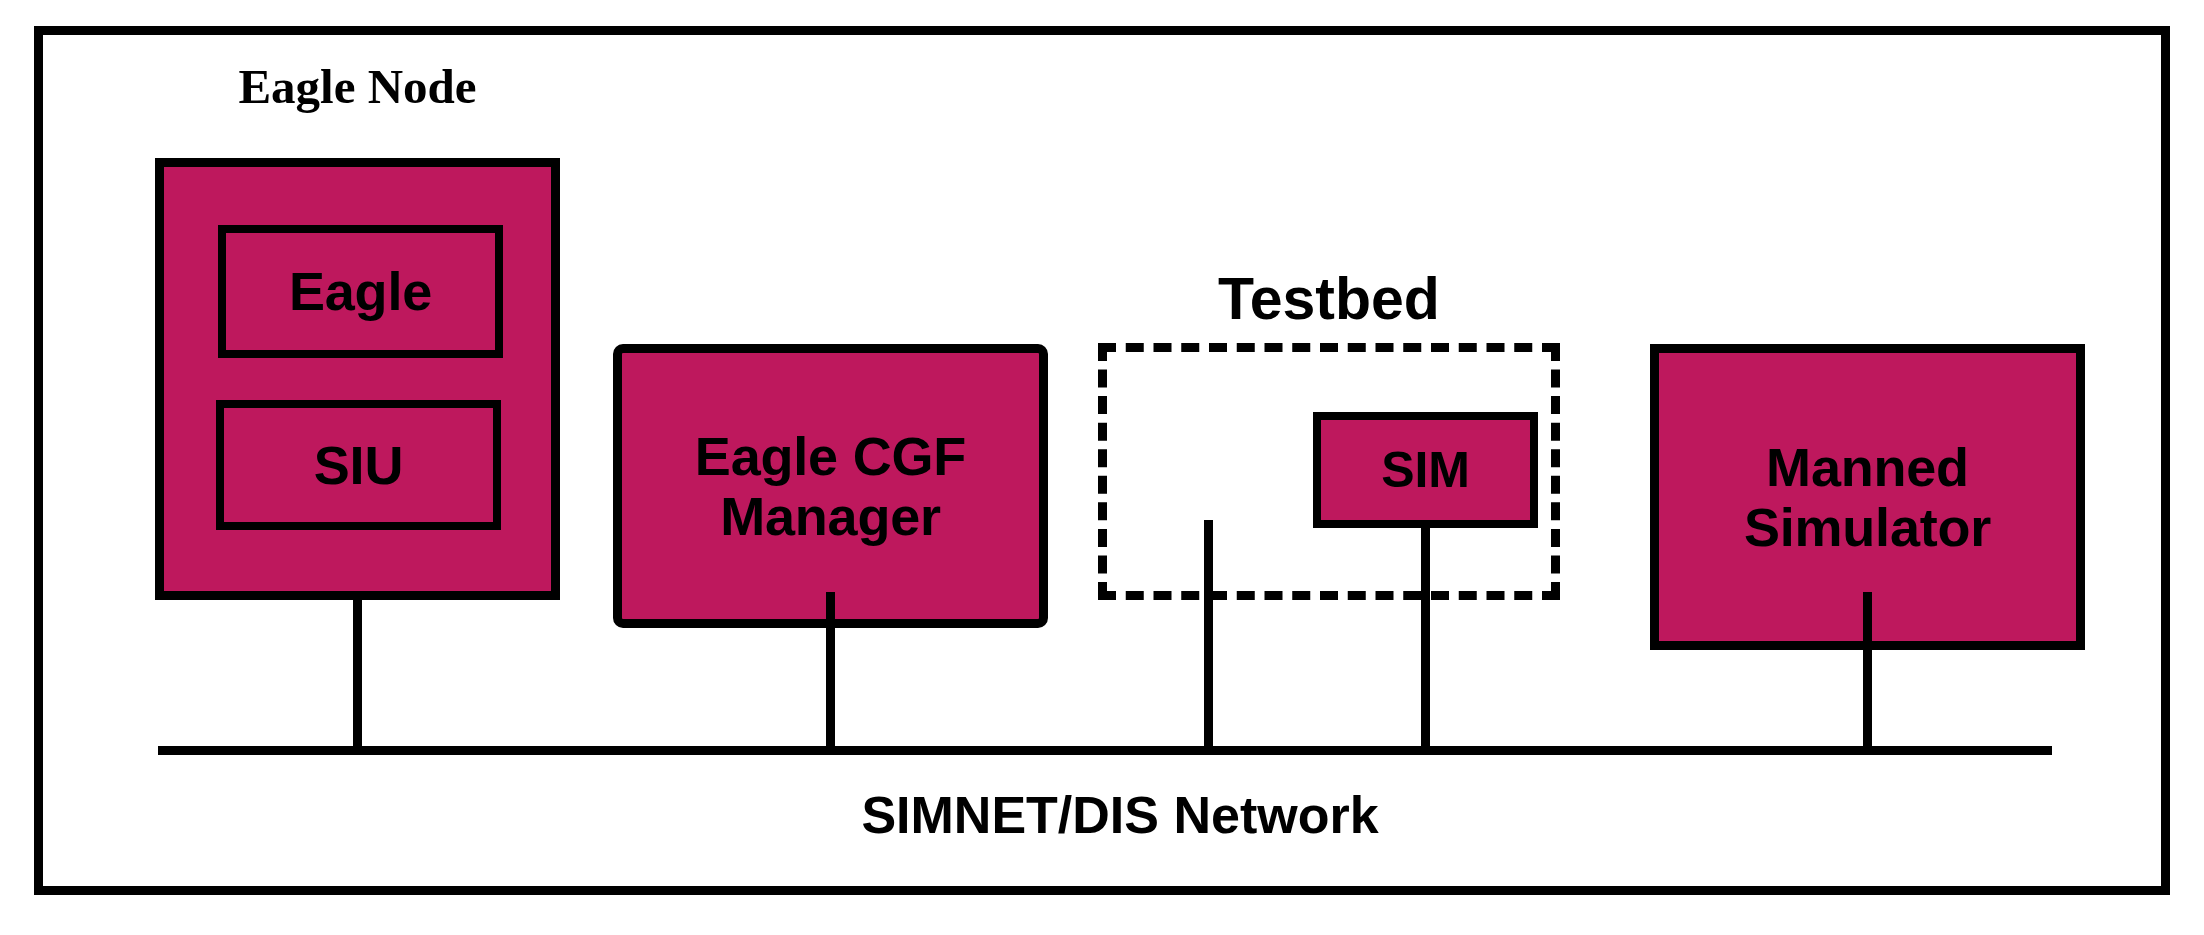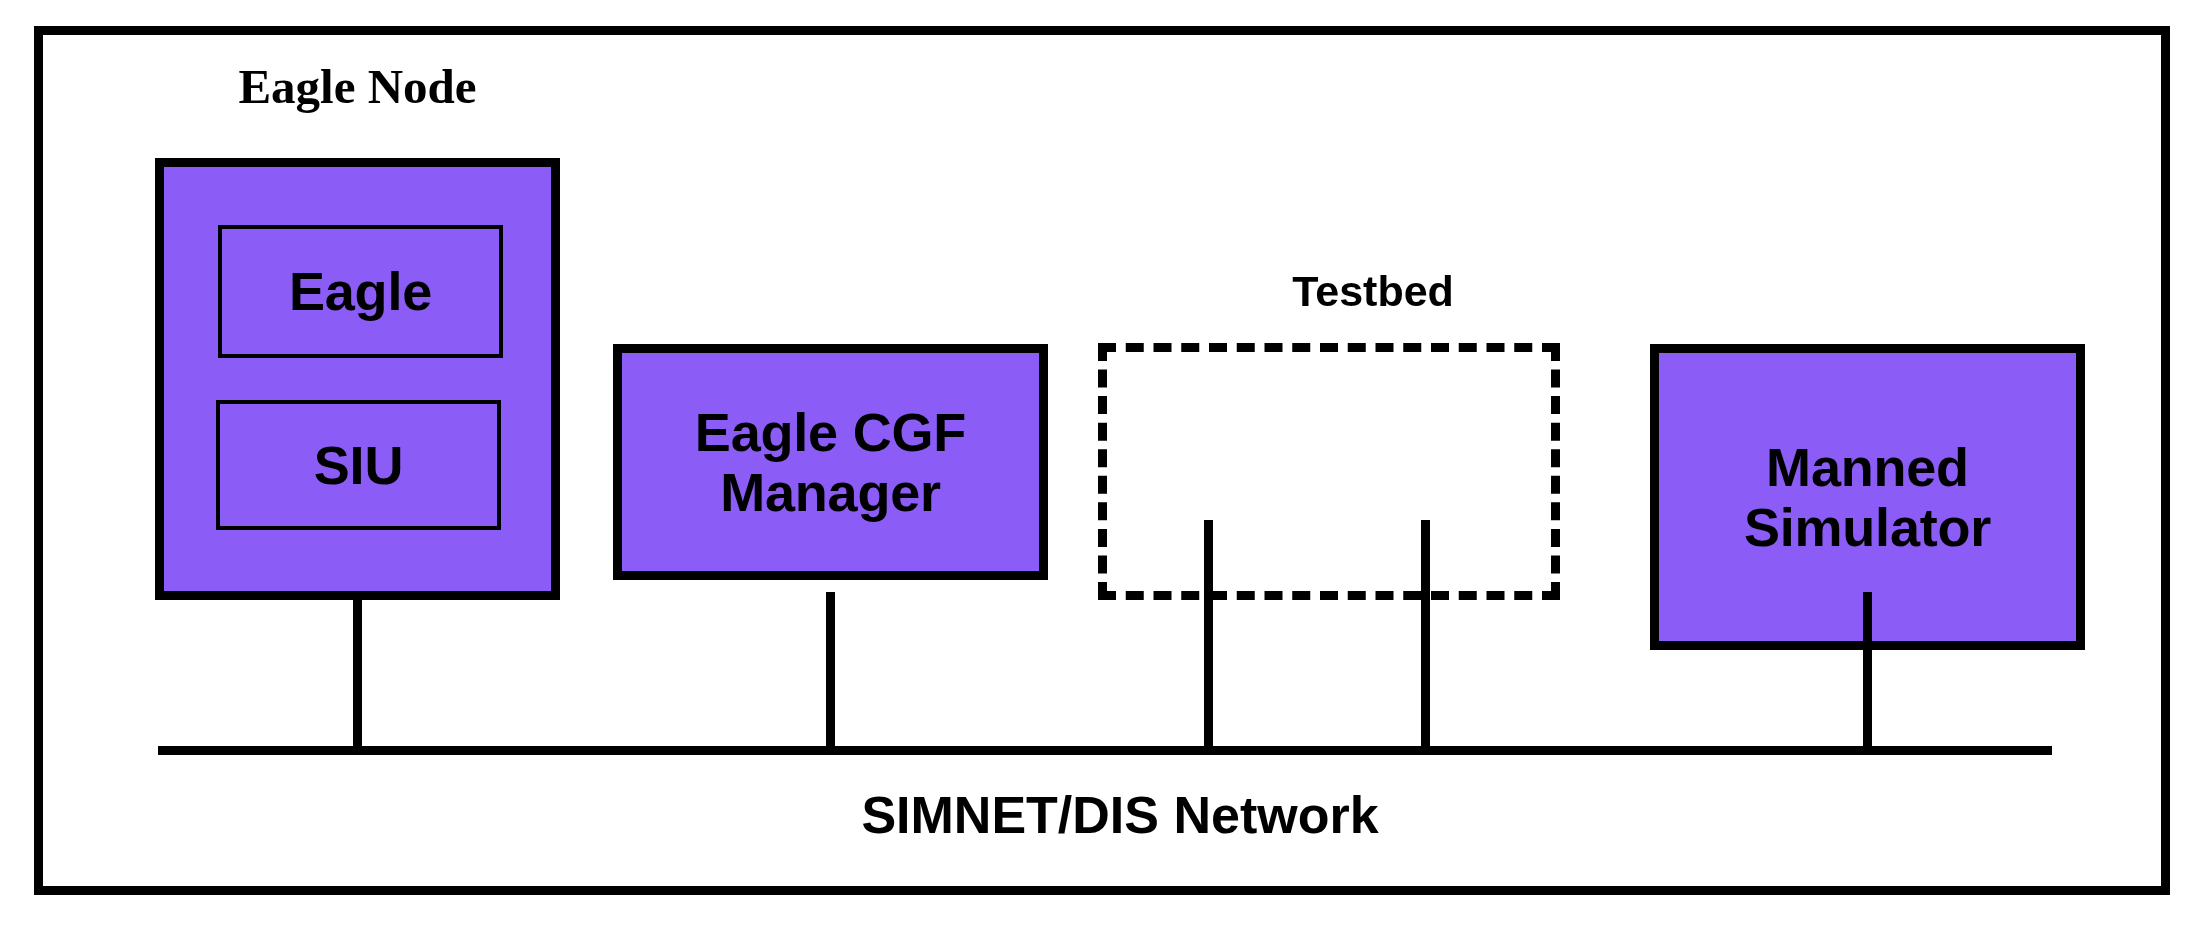--- a/index.html
+++ b/index.html
@@ -27,22 +27,22 @@
     height: 869px;
     border: 9px solid #000000;
     box-sizing: border-box;
     background: #ffffff;
   }
 
   
   .box {
     position: absolute;
     box-sizing: border-box;
-    background: #8b5cf6;
-    border: 4px solid #000000;
+    background: #be185d;
+    border: 8px solid #000000;
     display: flex;
     align-items: center;
     justify-content: center;
     text-align: center;
   }
   .box-label {
     font-weight: bold;
     color: #000000;
     line-height: 1.12;
     letter-spacing: -0.2px;
@@ -91,39 +91,40 @@
     width: 285px;
     height: 130px;
   }
   #siu-box .box-label { font-size: 54px; }
 
   
   #cgf-box {
     left: 613px;
     top: 344px;
     width: 435px;
-    height: 236px;
+    height: 284px;
     border-width: 9px;
+    border-radius: 10px;
   }
   #cgf-box .box-label { font-size: 54px; }
 
   
   #testbed-box {
     left: 1098px;
     top: 343px;
     width: 462px;
     height: 257px;
     border: 9px dashed #000000;
     background: transparent;
   }
   #testbed-title {
-    left: 1142px;
+    left: 1098px;
     top: 270px;
     width: 462px;
-    font-size: 43px;
+    font-size: 59px;
   }
 
   
   #oi-box {
     left: 1127px;
     top: 412px;
     width: 163px;
     height: 116px;
   }
   #oi-box .box-label { font-size: 50px; }
@@ -202,20 +203,23 @@
   <div class="box" id="cgf-box">
     <span class="box-label">Eagle CGF
 Manager</span>
   </div>
 
   <div class="group-title" id="testbed-title">Testbed</div>
 
   <div class="box" id="testbed-box"></div>
 
 
+  <div class="box" id="sim-box">
+    <span class="box-label">SIM</span>
+  </div>
 
   <div class="box" id="manned-box">
     <span class="box-label">Manned
 Simulator</span>
   </div>
 
   <div class="connector" id="conn-eagle-node"></div>
   <div class="connector" id="conn-cgf"></div>
   <div class="connector" id="conn-oi"></div>
   <div class="connector" id="conn-sim"></div>

